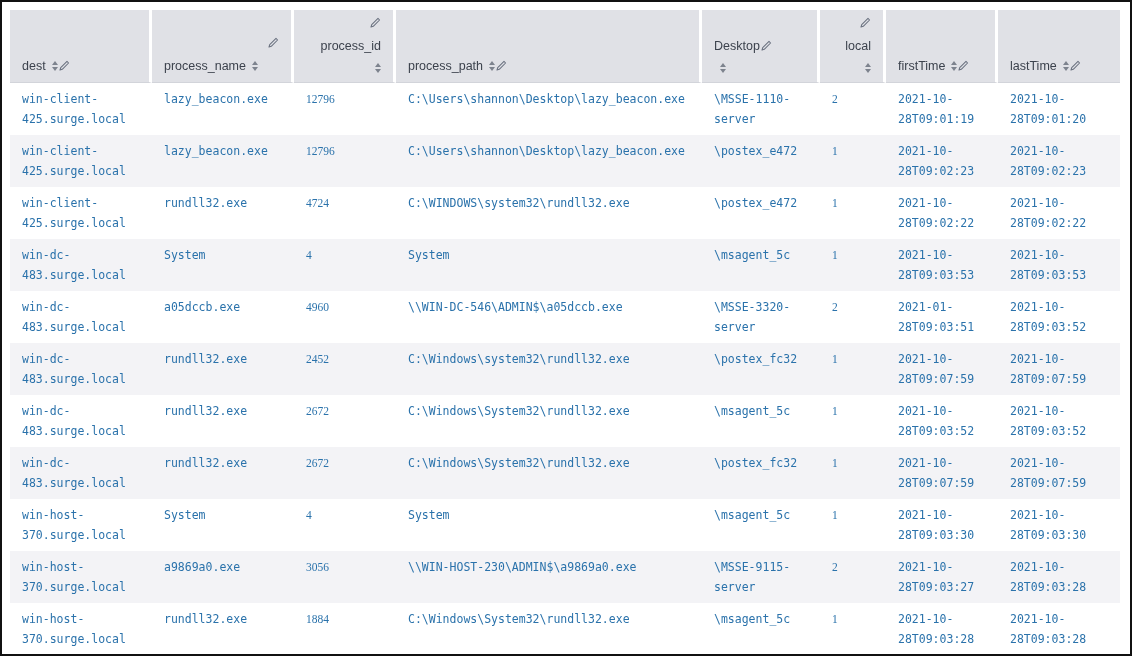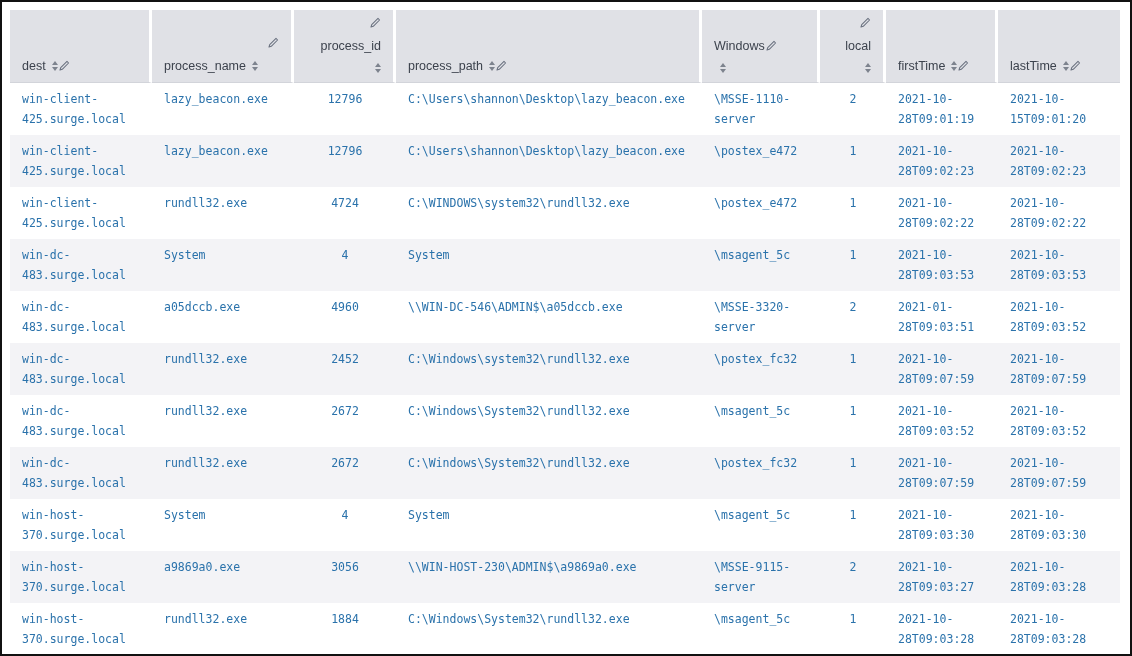--- a/index.html
+++ b/index.html
@@ -46,21 +46,21 @@
   .pencil{flex:0 0 auto;cursor:pointer;display:inline-block;}
 
   tbody td{
     vertical-align:top;
     padding:6px 12px;
     font-family:"DejaVu Sans Mono","Liberation Mono",monospace;
     font-size:11.5px;line-height:20px;color:#2a72ab;
     cursor:pointer;
   }
   tbody tr:nth-child(even){background:#f3f3f6;}
-  td.num{text-align:center;}
+  td.num{text-align:left;font-family:Liberation Serif, serif;}
 </style>
 </head>
 <body>
 
 <table>
   <colgroup>
     <col class="c-dest">
       <col class="c-pname">
       <col class="c-pid">
       <col class="c-ppath">
@@ -142,21 +142,21 @@
     <path d="M2.6 13.4l1-3.1L12 1.9l2.1 2.1L5.7 12.4z" fill="none" stroke="#6b7280" stroke-width="1.4" stroke-linejoin="round"></path>
   </svg>
 
           </div>
         </div>
       </th>
 
       <th>
         <div class="th-inner">
           <div class="h-row">
-            <span class="h-label">Windows</span>
+            <span class="h-label">Desktop</span>
 
   <svg class="pencil" width="12" height="12" viewBox="0 0 16 16">
     <path d="M2.6 13.4l1-3.1L12 1.9l2.1 2.1L5.7 12.4z" fill="none" stroke="#6b7280" stroke-width="1.4" stroke-linejoin="round"></path>
   </svg>
 
           </div>
           <div class="h-row">
   <span class="sort-icon">
     <i class="up"></i>
                 <i class="down"></i>
@@ -224,21 +224,21 @@
   </thead>
   <tbody>
       <tr>
         <td><span>win-client-425.surge.local</span></td>
         <td><span>lazy_beacon.exe</span></td>
         <td class="num"><span>12796</span></td>
         <td><span>C:\Users\shannon\Desktop\lazy_beacon.exe</span></td>
         <td><span>\MSSE-1110-server</span></td>
         <td class="num"><span>2</span></td>
         <td><span>2021-10-28T09:01:19</span></td>
-        <td><span>2021-10-15T09:01:20</span></td>
+        <td><span>2021-10-28T09:01:20</span></td>
       </tr>
       <tr>
         <td><span>win-client-425.surge.local</span></td>
         <td><span>lazy_beacon.exe</span></td>
         <td class="num"><span>12796</span></td>
         <td><span>C:\Users\shannon\Desktop\lazy_beacon.exe</span></td>
         <td><span>\postex_e472</span></td>
         <td class="num"><span>1</span></td>
         <td><span>2021-10-28T09:02:23</span></td>
         <td><span>2021-10-28T09:02:23</span></td>

